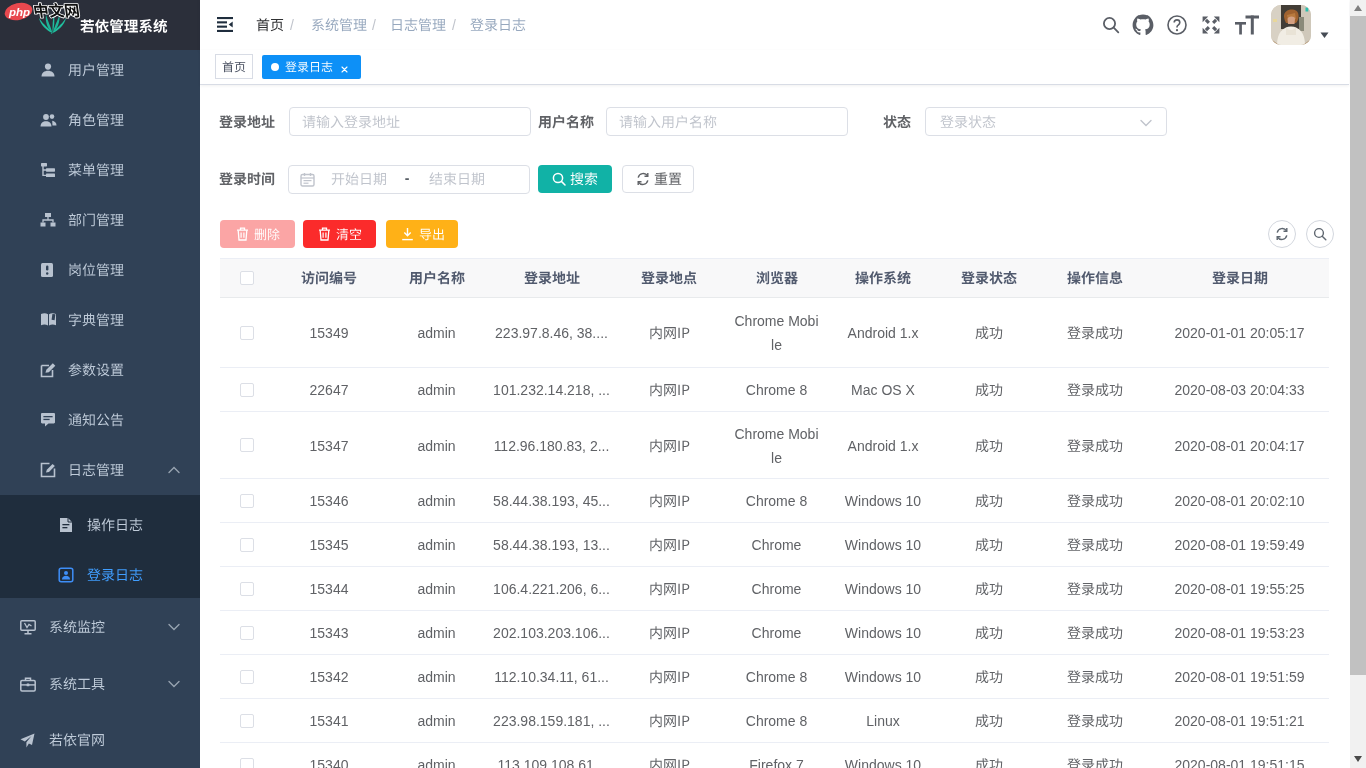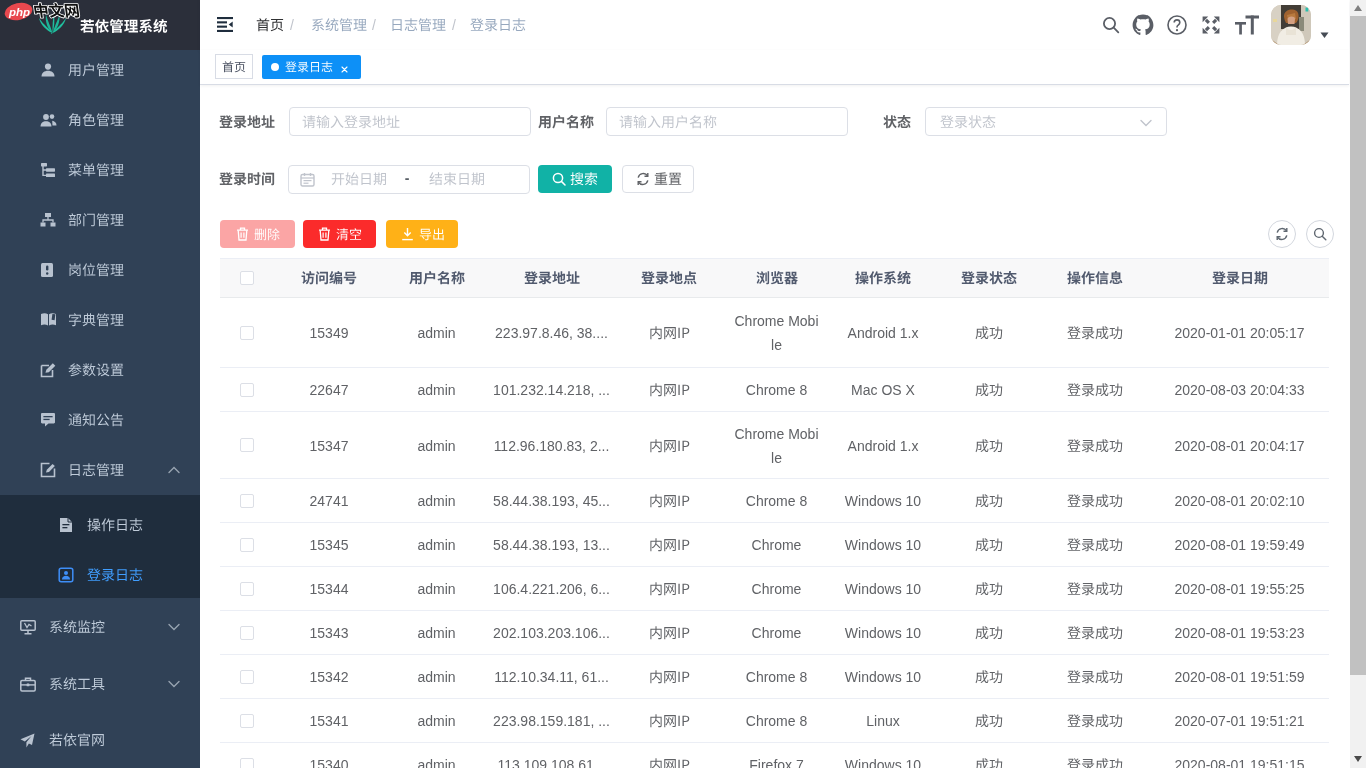--- a/index.html
+++ b/index.html
@@ -748,21 +748,21 @@
     </g>
   </svg>
 <svg style="position:absolute;left:1067.0px;top:438.5px;overflow:visible" width="56.0" height="14.0">
     <g transform="translate(0.00,12.04) scale(0.014000,-0.014000)">
       <use href="#t41" fill="#606266"></use>
     </g>
   </svg>
 <div style="position:absolute;left:1150px;top:436px;width:179px;text-align:center;font:400 14px/20px &quot;Liberation Sans&quot;,sans-serif;color:#606266">2020-08-01 20:04:17</div>
 <div style="position:absolute;left:220px;top:522px;width:1109px;height:1px;background:#ebeef5"></div>
 <div style="position:absolute;left:240px;top:494px;width:14px;height:14px;background:#fff;border:1px solid #dcdfe6;border-radius:2px;box-sizing:border-box"></div>
-<div style="position:absolute;left:274px;top:491px;width:110px;text-align:center;font:400 14px/20px &quot;Liberation Sans&quot;,sans-serif;color:#606266">24741</div>
+<div style="position:absolute;left:274px;top:491px;width:110px;text-align:center;font:400 14px/20px &quot;Liberation Sans&quot;,sans-serif;color:#606266">15346</div>
 <div style="position:absolute;left:384px;top:491px;width:105px;text-align:center;font:400 14px/20px &quot;Liberation Sans&quot;,sans-serif;color:#606266">admin</div>
 <div style="position:absolute;left:489px;top:491px;width:125px;text-align:center;font:400 14px/20px &quot;Liberation Sans&quot;,sans-serif;color:#606266">58.44.38.193, 45...</div>
 <svg style="position:absolute;left:648.5px;top:494.0px;overflow:visible" width="41.0" height="14.0">
     <g transform="translate(0.00,12.04) scale(0.014000,-0.014000)">
       <use href="#t39" fill="#606266"></use>
     </g>
   </svg>
 <div style="position:absolute;left:724px;top:491px;width:105px;text-align:center;font:400 14px/20px &quot;Liberation Sans&quot;,sans-serif;color:#606266">Chrome 8</div>
 <div style="position:absolute;left:829px;top:491px;width:108px;text-align:center;font:400 14px/20px &quot;Liberation Sans&quot;,sans-serif;color:#606266">Windows 10</div>
 <svg style="position:absolute;left:974.5px;top:494.0px;overflow:visible" width="28.0" height="14.0">
@@ -883,21 +883,21 @@
 <svg style="position:absolute;left:974.5px;top:714.0px;overflow:visible" width="28.0" height="14.0">
     <g transform="translate(0.00,12.04) scale(0.014000,-0.014000)">
       <use href="#t40" fill="#606266"></use>
     </g>
   </svg>
 <svg style="position:absolute;left:1067.0px;top:714.0px;overflow:visible" width="56.0" height="14.0">
     <g transform="translate(0.00,12.04) scale(0.014000,-0.014000)">
       <use href="#t41" fill="#606266"></use>
     </g>
   </svg>
-<div style="position:absolute;left:1150px;top:711px;width:179px;text-align:center;font:400 14px/20px &quot;Liberation Sans&quot;,sans-serif;color:#606266">2020-07-01 19:51:21</div>
+<div style="position:absolute;left:1150px;top:711px;width:179px;text-align:center;font:400 14px/20px &quot;Liberation Sans&quot;,sans-serif;color:#606266">2020-08-01 19:51:21</div>
 <div style="position:absolute;left:240px;top:758px;width:14px;height:14px;background:#fff;border:1px solid #dcdfe6;border-radius:2px;box-sizing:border-box"></div>
 <div style="position:absolute;left:274px;top:755px;width:110px;text-align:center;font:400 14px/20px &quot;Liberation Sans&quot;,sans-serif;color:#606266">15340</div>
 <div style="position:absolute;left:384px;top:755px;width:105px;text-align:center;font:400 14px/20px &quot;Liberation Sans&quot;,sans-serif;color:#606266">admin</div>
 <div style="position:absolute;left:489px;top:755px;width:125px;text-align:center;font:400 14px/20px &quot;Liberation Sans&quot;,sans-serif;color:#606266">113.109.108.61...</div>
 <svg style="position:absolute;left:648.5px;top:758.0px;overflow:visible" width="41.0" height="14.0">
     <g transform="translate(0.00,12.04) scale(0.014000,-0.014000)">
       <use href="#t39" fill="#606266"></use>
     </g>
   </svg>
 <div style="position:absolute;left:724px;top:755px;width:105px;text-align:center;font:400 14px/20px &quot;Liberation Sans&quot;,sans-serif;color:#606266">Firefox 7</div>

